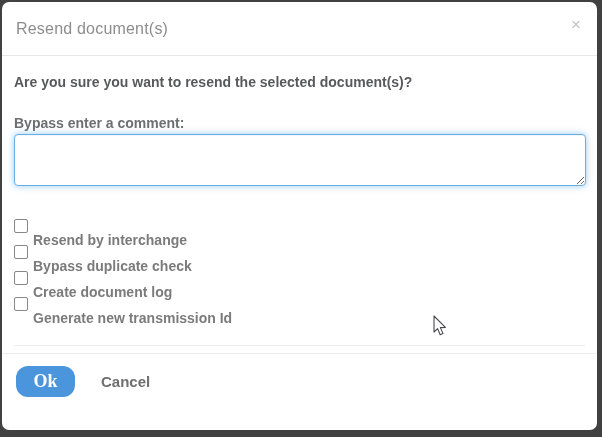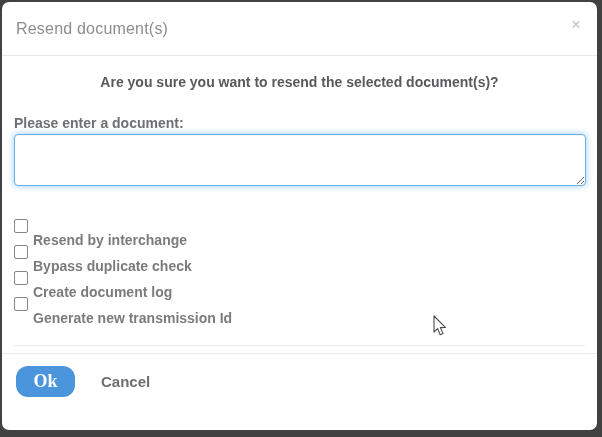--- a/index.html
+++ b/index.html
@@ -53,21 +53,20 @@
   }
   .modal-body {
     padding: 19px 12px 0 12px;
   }
   .question {
     font-size: 14px;
     line-height: 15px;
     color: #58595b;
     font-weight: 700;
     margin-bottom: 26px;
-    text-align: center;
   }
   .comment-label {
     font-size: 14px;
     line-height: 15px;
     color: #6e6f71;
     font-weight: 700;
     display: block;
     margin-bottom: 3px;
   }
   .comment-textarea {
@@ -163,21 +162,21 @@
 <div class="modal">
 
   <div class="modal-header">
     <span class="modal-title">Resend document(s)</span>
     <button class="close-btn">×</button>
   </div>
 
   <div class="modal-body">
     <div class="question">Are you sure you want to resend the selected document(s)?</div>
 
-    <label class="comment-label">Please enter a document:</label>
+    <label class="comment-label">Bypass enter a comment:</label>
     <textarea class="comment-textarea" placeholder="" style=""></textarea>
 
     <div class="checkbox-group">
       <label class="checkbox-row">
         <input type="checkbox" style="">
         <span class="cb-label">Resend by interchange</span>
       </label>
       <label class="checkbox-row">
         <input type="checkbox" style="">
         <span class="cb-label">Bypass duplicate check</span>

